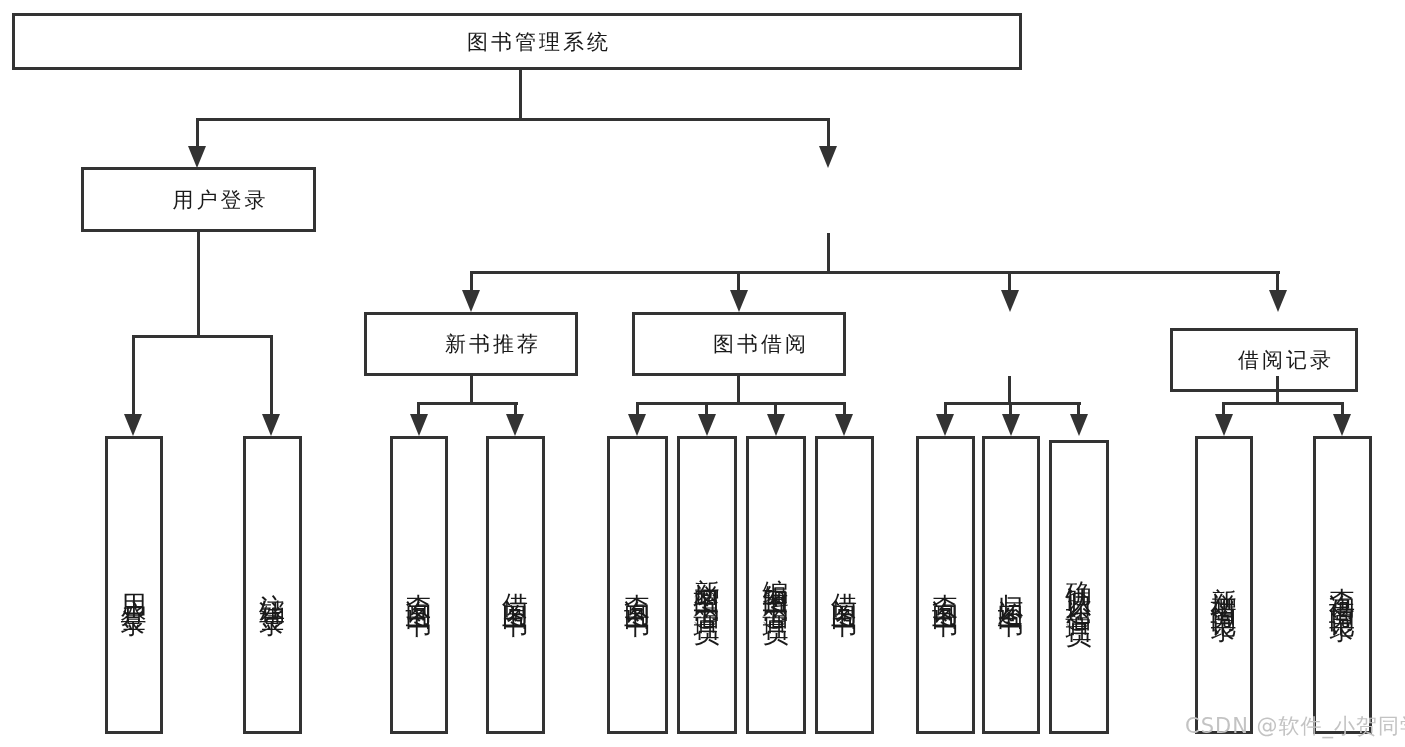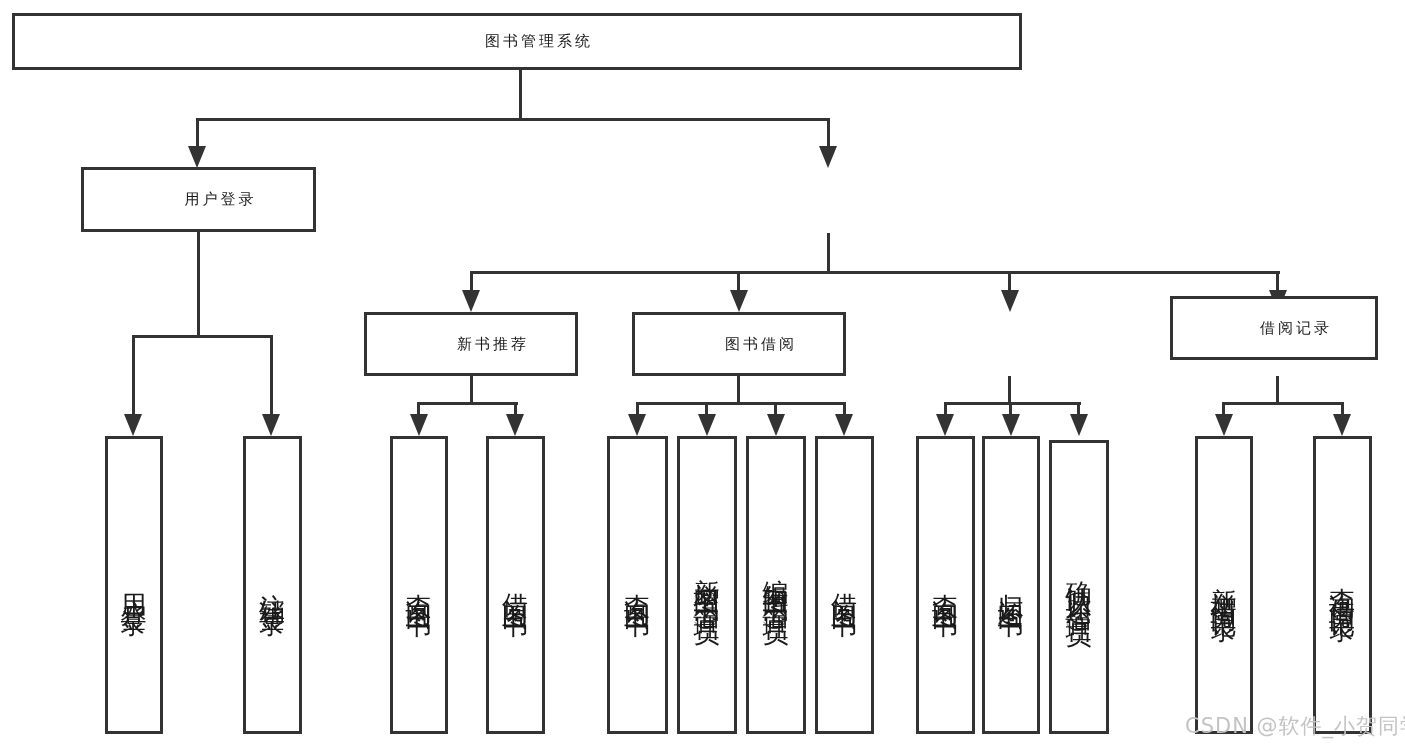--- a/index.html
+++ b/index.html
@@ -15,21 +15,21 @@
     position: absolute;
     box-sizing: border-box;
     border: 3px solid #333333;
     background: #ffffff;
     display: flex;
     align-items: center;
     justify-content: center;
     color: #1a1a1a;
   }
   .hnode {
-    font-size: 15px;
+    font-size: 21px;
     letter-spacing: 3px;
     white-space: nowrap;
     padding-left: 44px;
   }
   .vnode {
     writing-mode: vertical-rl;
     text-orientation: mixed;
     font-size: 26px;
     letter-spacing: 6px;
     line-height: 1;
@@ -90,21 +90,21 @@
   <div class="arrow" style="left:462px; top:290px;"></div>
   <div class="vline" style="left:737px; top:271px; height:19px;"></div>
   <div class="arrow" style="left:730px; top:290px;"></div>
   <div class="vline" style="left:1008px; top:271px; height:19px;"></div>
   <div class="arrow" style="left:1001px; top:290px;"></div>
   <div class="vline" style="left:1276px; top:271px; height:19px;"></div>
   <div class="arrow" style="left:1269px; top:290px;"></div>
 
   <div class="node hnode" style="left:364px; top:312px; width:214px; height:64px;">新书推荐</div>
   <div class="node hnode" style="left:632px; top:312px; width:214px; height:64px;">图书借阅</div>
-  <div class="node hnode" style="left:1170px; top:296px; width:208px; height:64px;">借阅记录</div>
+  <div class="node hnode" style="left:1170px; top:328px; width:188px; height:64px;">借阅记录</div>
 
   <div class="vline" style="left:470px; top:376px; height:26px;"></div>
   <div class="hline" style="left:418px; top:402px; width:100px;"></div>
   <div class="vline" style="left:417px; top:402px; height:12px;"></div>
   <div class="arrow" style="left:410px; top:414px;"></div>
   <div class="vline" style="left:514px; top:402px; height:12px;"></div>
   <div class="arrow" style="left:506px; top:414px;"></div>
 
   <div class="vline" style="left:737px; top:376px; height:26px;"></div>
   <div class="hline" style="left:636px; top:402px; width:210px;"></div>

